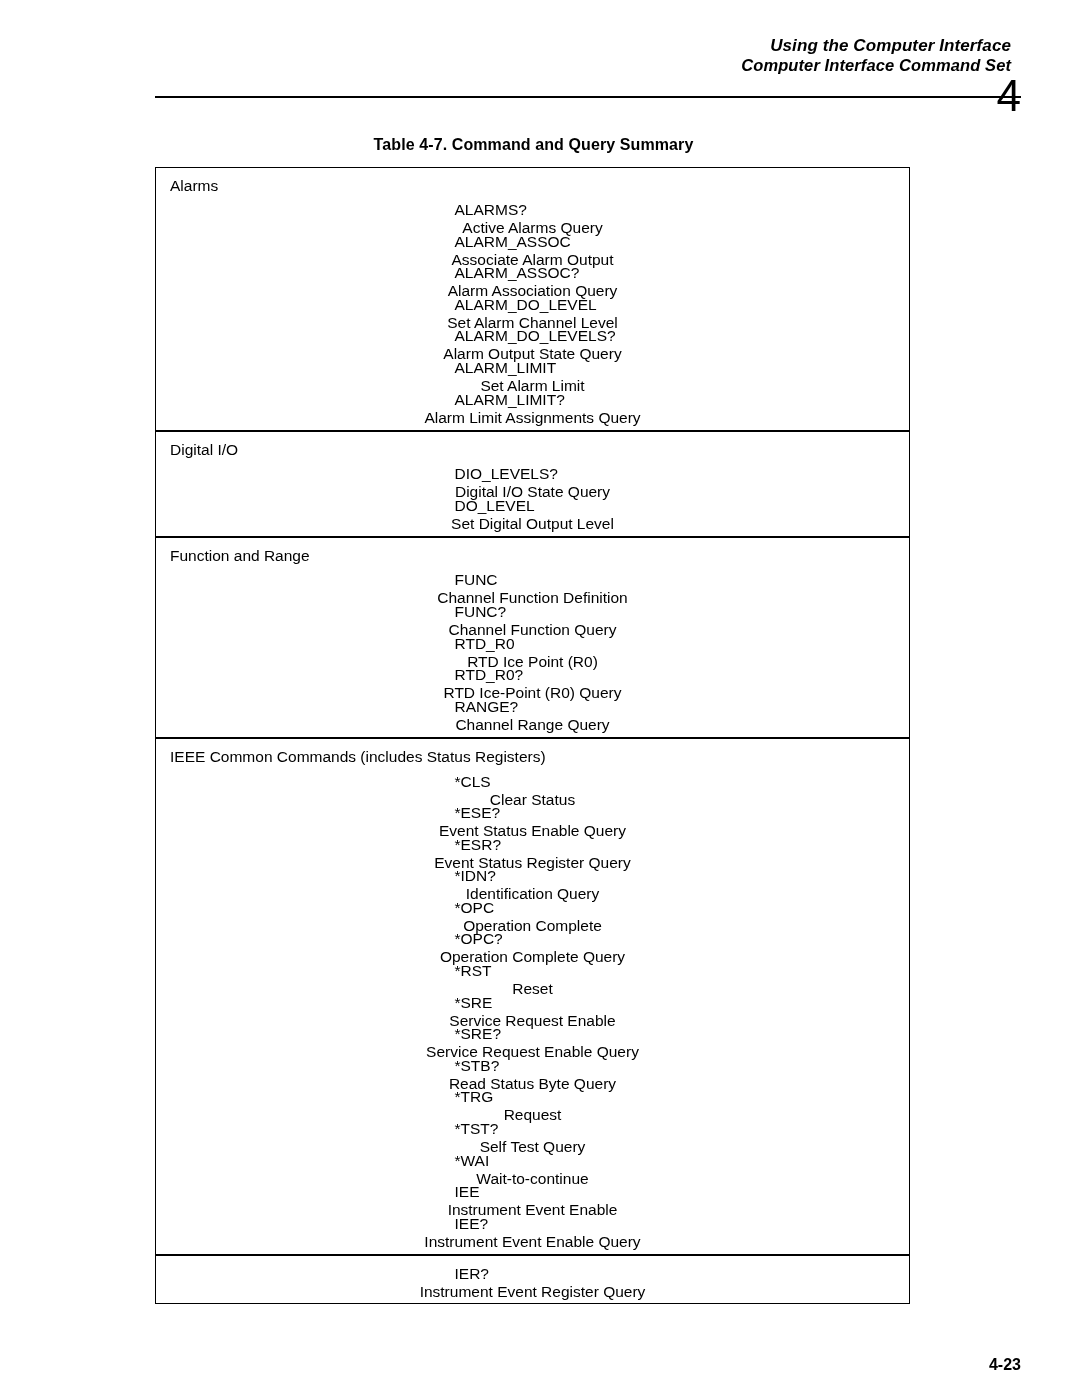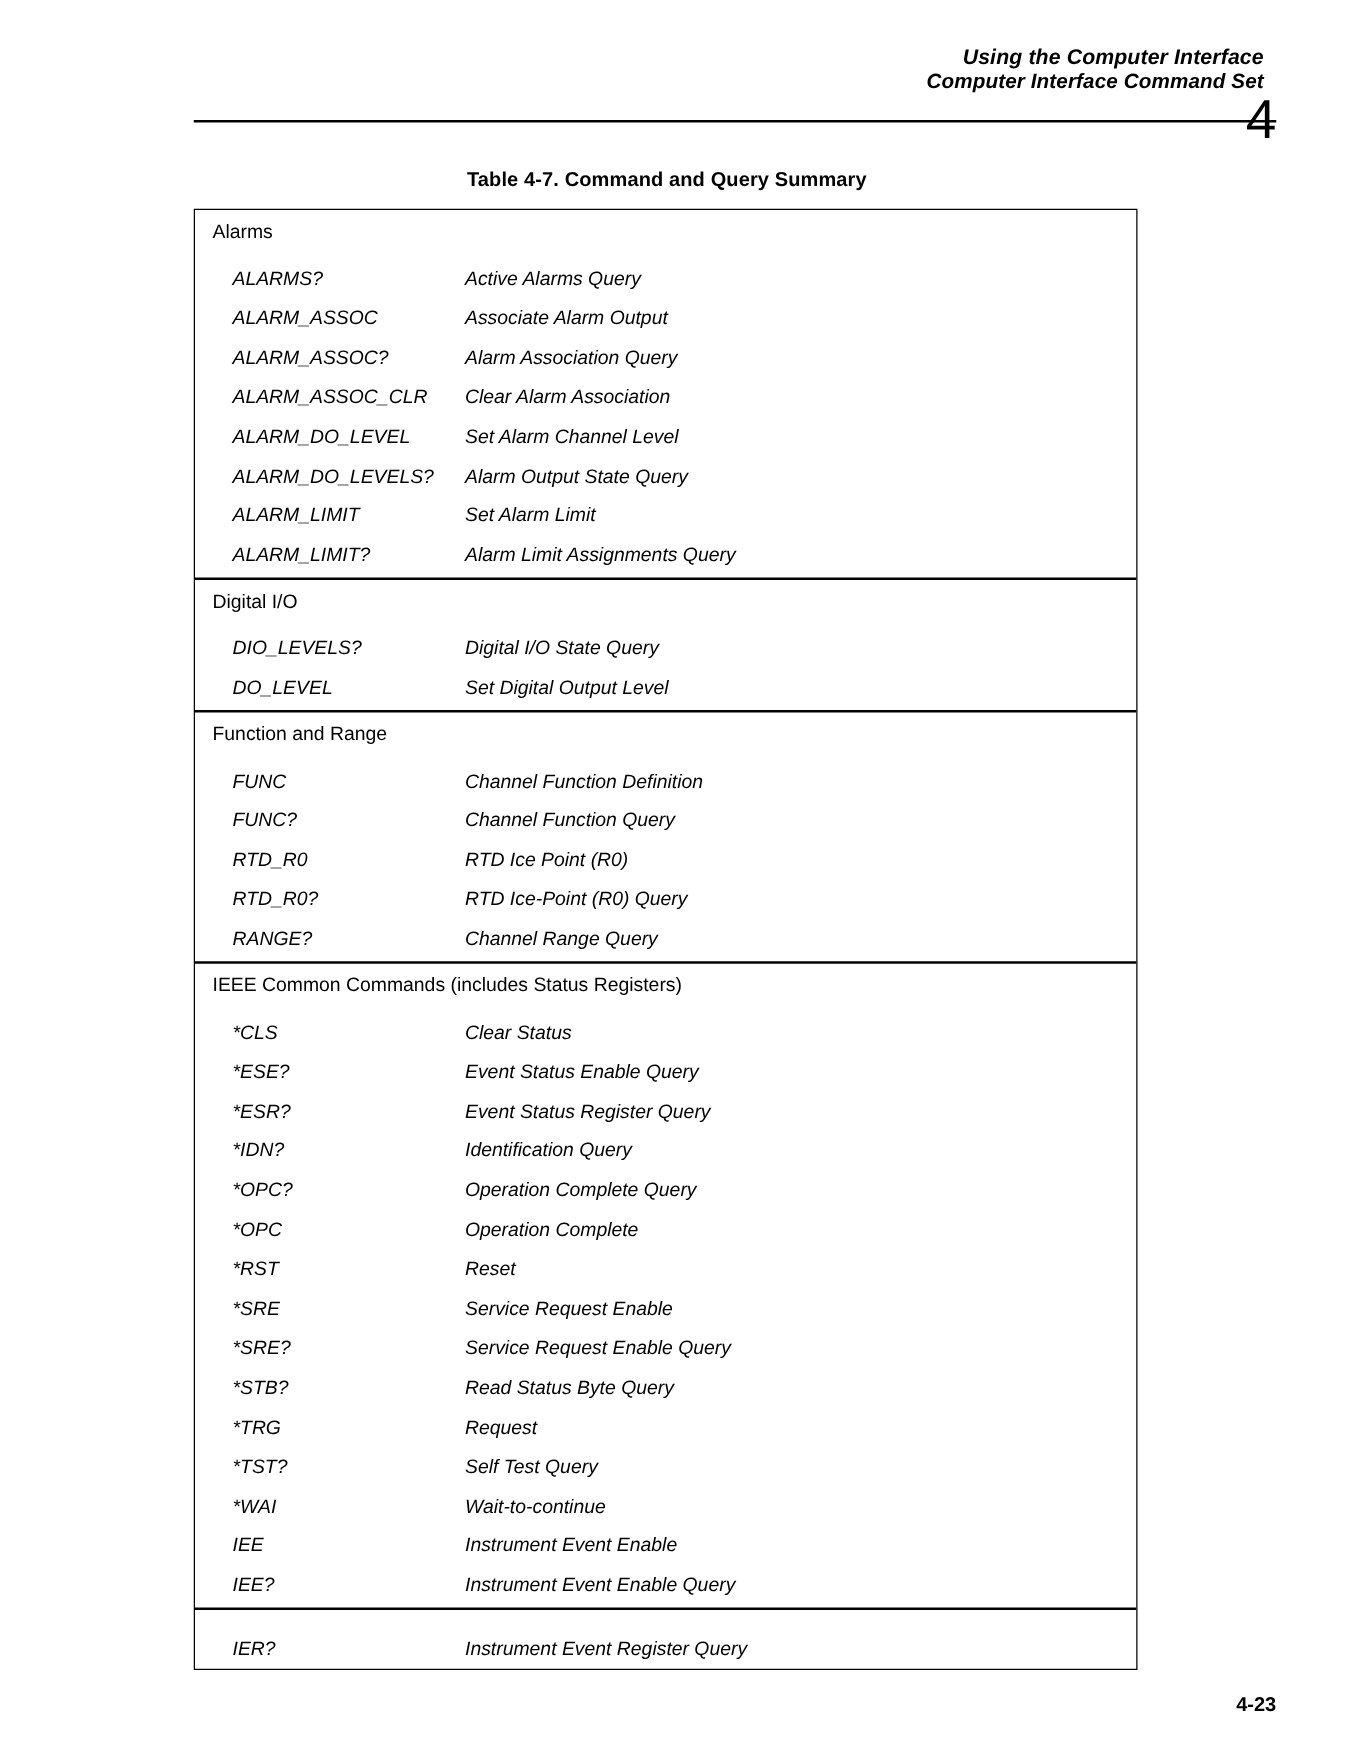--- a/index.html
+++ b/index.html
@@ -92,24 +92,23 @@
     border-bottom: none;
   }
   .section-heading {
     font-size: 15.5px;
     padding: 9px 0 7px 14px;
     line-height: 1.1;
     white-space: nowrap;
   }
   .cmd-row {
     display: flex;
-    flex-direction: row;
-    align-items: flex-end;
+    flex-direction: column;
+    align-items: center;
     height: 31.6px;
-    font-style: italic;
   }
   .cmd-row .cmd-name {
     width: 216px;
     padding-left: 30px;
     box-sizing: border-box;
     font-size: 15.5px;
     white-space: nowrap;
   }
   .cmd-row .cmd-desc {
     font-size: 15.5px;
@@ -158,24 +157,20 @@
         </div>
         <div class="cmd-row">
           <div class="cmd-name">ALARM_ASSOC</div>
           <div class="cmd-desc">Associate Alarm Output</div>
         </div>
         <div class="cmd-row">
           <div class="cmd-name">ALARM_ASSOC?</div>
           <div class="cmd-desc">Alarm Association Query</div>
         </div>
         <div class="cmd-row">
-          <div class="cmd-name">ALARM_ASSOC_CLR</div>
-          <div class="cmd-desc">Clear Alarm Association</div>
-        </div>
-        <div class="cmd-row">
           <div class="cmd-name">ALARM_DO_LEVEL</div>
           <div class="cmd-desc">Set Alarm Channel Level</div>
         </div>
         <div class="cmd-row">
           <div class="cmd-name">ALARM_DO_LEVELS?</div>
           <div class="cmd-desc">Alarm Output State Query</div>
         </div>
         <div class="cmd-row">
           <div class="cmd-name">ALARM_LIMIT</div>
           <div class="cmd-desc">Set Alarm Limit</div>
@@ -237,28 +232,28 @@
         </div>
         <div class="cmd-row">
           <div class="cmd-name">*ESR?</div>
           <div class="cmd-desc">Event Status Register Query</div>
         </div>
         <div class="cmd-row">
           <div class="cmd-name">*IDN?</div>
           <div class="cmd-desc">Identification Query</div>
         </div>
         <div class="cmd-row">
+          <div class="cmd-name">*OPC</div>
+          <div class="cmd-desc">Operation Complete</div>
+        </div>
+        <div class="cmd-row">
           <div class="cmd-name">*OPC?</div>
           <div class="cmd-desc">Operation Complete Query</div>
         </div>
         <div class="cmd-row">
-          <div class="cmd-name">*OPC</div>
-          <div class="cmd-desc">Operation Complete</div>
-        </div>
-        <div class="cmd-row">
           <div class="cmd-name">*RST</div>
           <div class="cmd-desc">Reset</div>
         </div>
         <div class="cmd-row">
           <div class="cmd-name">*SRE</div>
           <div class="cmd-desc">Service Request Enable</div>
         </div>
         <div class="cmd-row">
           <div class="cmd-name">*SRE?</div>
           <div class="cmd-desc">Service Request Enable Query</div>

